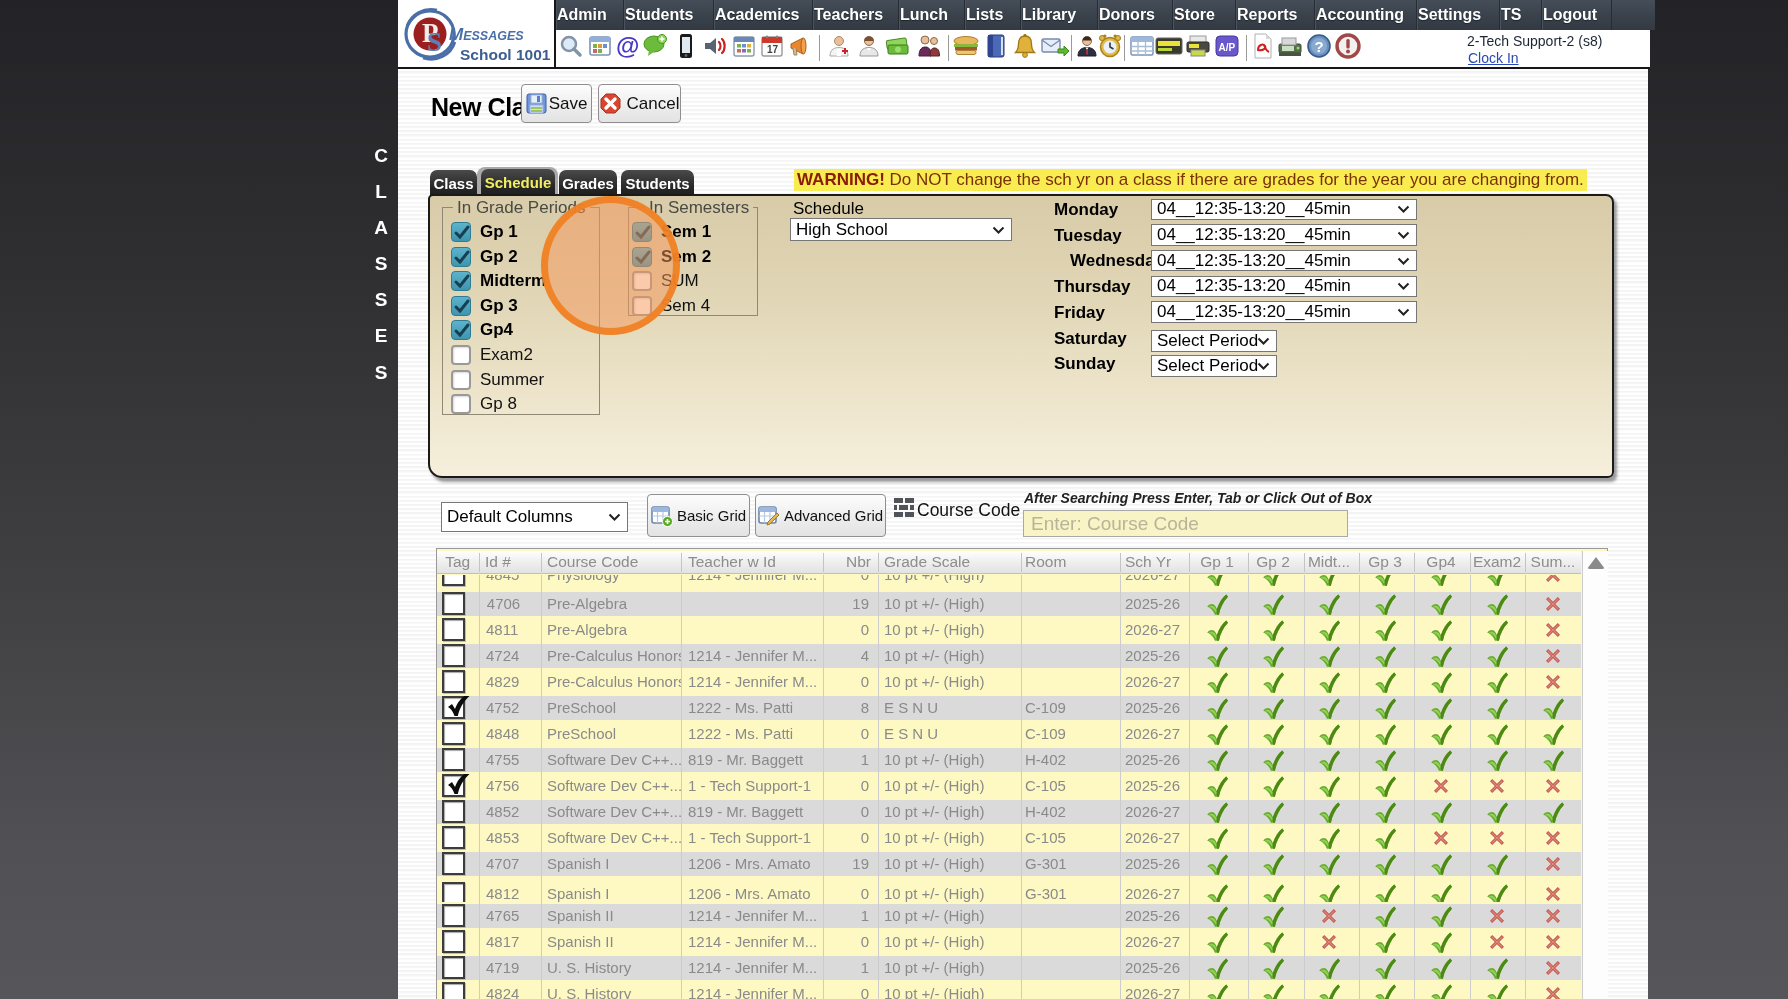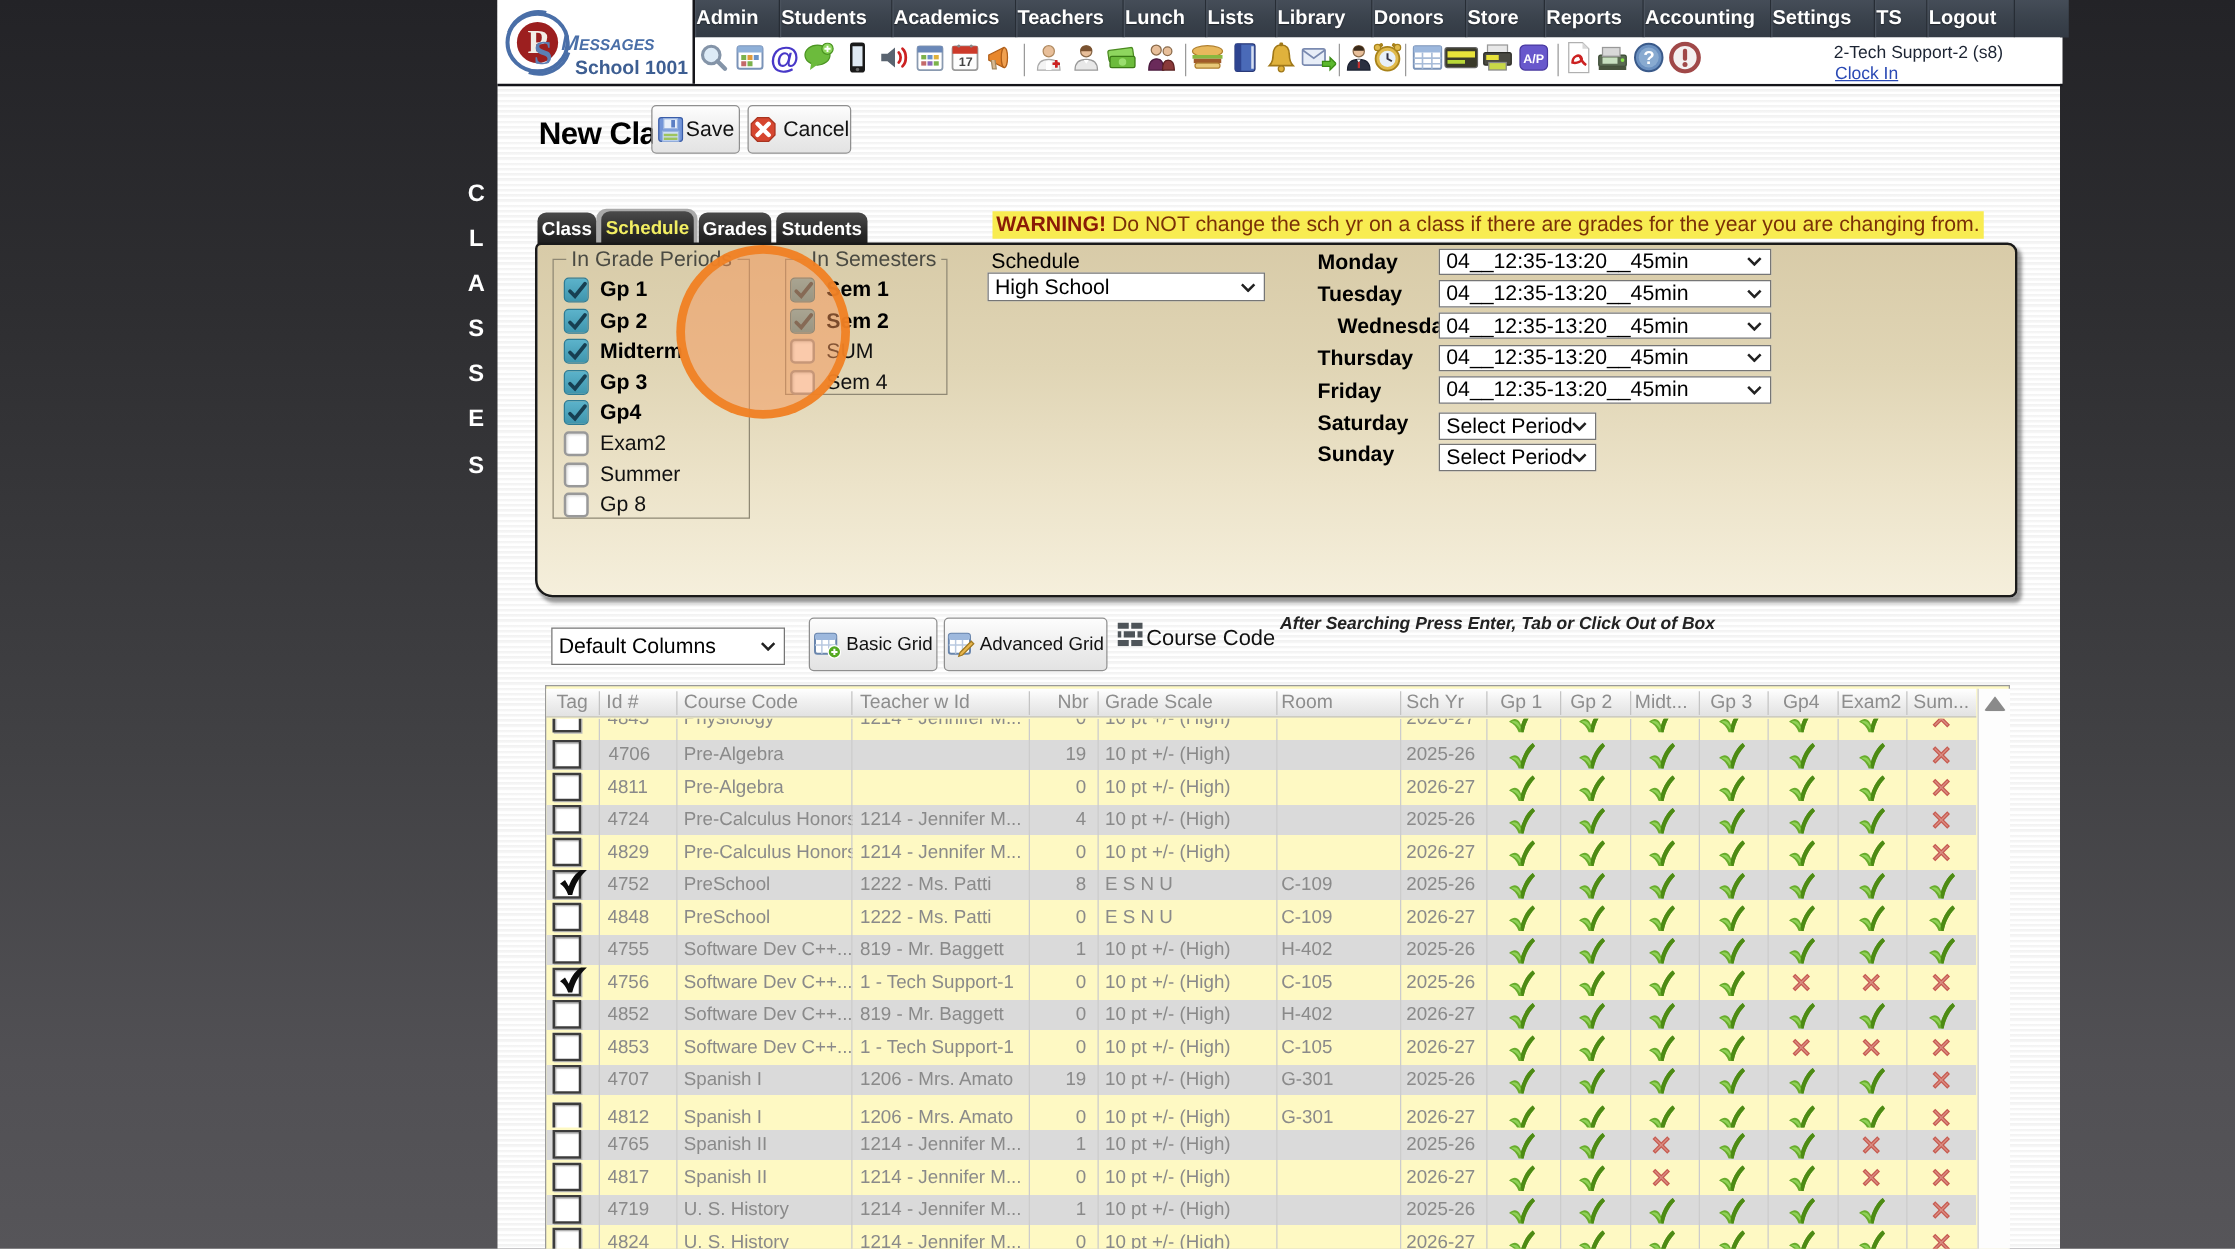--- a/index.html
+++ b/index.html
@@ -451,20 +451,21 @@
           <rect x="11" y="0" width="9" height="5"></rect>
           <rect x="5" y="7" width="9" height="5"></rect>
           <rect x="0" y="7" width="3" height="5"></rect>
           <rect x="16" y="7" width="4" height="5"></rect>
           <rect x="0" y="14" width="9" height="5"></rect>
           <rect x="11" y="14" width="9" height="5"></rect>
         </g>
       </svg></div>
     <div class="abs" style="left:917px;top:500px;font-size:17.5px;color:#111">Course Code</div>
     <div class="abs" style="left:1024px;top:490px;font-size:14px;font-style:italic;font-weight:bold;color:#222">After Searching Press Enter, Tab or Click Out of Box</div>
+    <div class="abs" style="left:1023px;top:510px;width:325px;height:27px;background:#f8f4c5;border:1px solid #a8a8a8;font-size:19px;color:#b8b49a;line-height:25px;padding-left:7px">Enter: Course Code</div>
     <div id="grid">
       <div id="ghead">
         <div class="hc" style="left:0px;width:41.5px;text-align:center">Tag</div>
         <div class="hc" style="left:48px;width:55px;text-align:left">Id #</div>
         <div class="hc" style="left:110px;width:130px;text-align:left">Course Code</div>
         <div class="hc" style="left:251px;width:150px;text-align:left">Teacher w Id</div>
         <div class="hc" style="left:386px;width:48px;text-align:right">Nbr</div>
         <div class="hc" style="left:447px;width:130px;text-align:left">Grade Scale</div>
         <div class="hc" style="left:588px;width:95px;text-align:left">Room</div>
         <div class="hc" style="left:688px;width:60px;text-align:left">Sch Yr</div>

